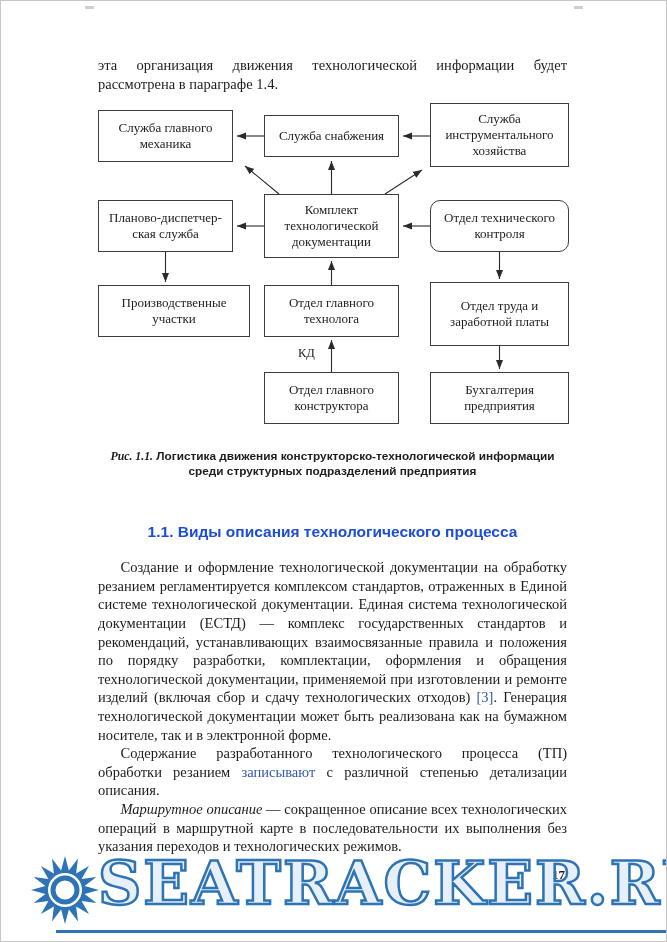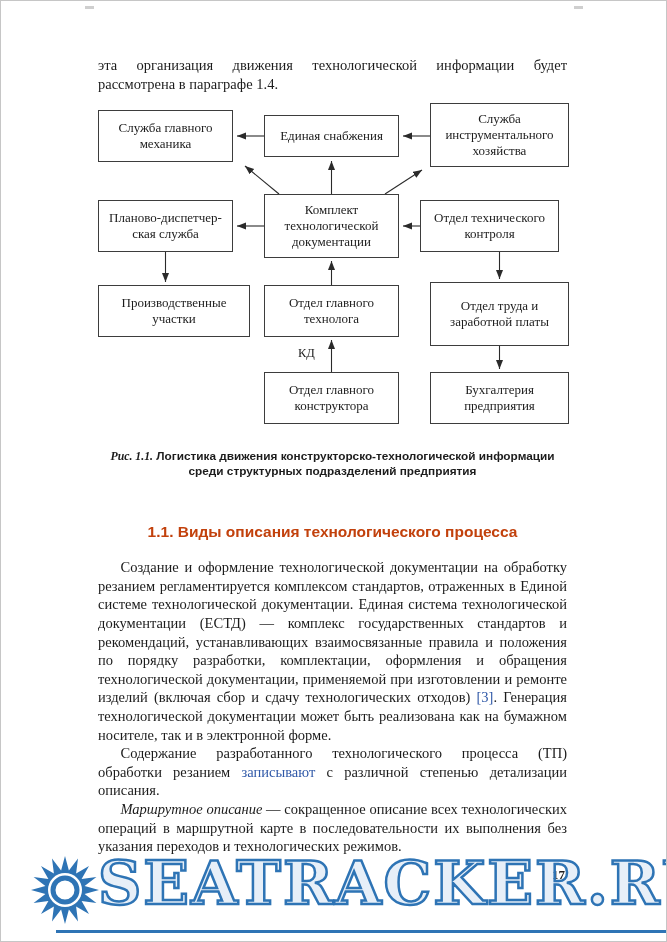--- a/index.html
+++ b/index.html
@@ -47,21 +47,21 @@
     font-size:11.8px;line-height:15px;
     font-family:"Liberation Sans","DejaVu Sans",sans-serif;
     font-weight:bold;
   }
   .caption .cap-label{font-family:"Liberation Serif",serif;font-style:italic;font-weight:bold;}
   .heading{
     margin:44px 0 17px 0;
     text-align:center;
     font-family:"Liberation Sans","DejaVu Sans",sans-serif;
     font-size:15.5px;font-weight:bold;
-    color:#c2410c;
+    color:#1d4ed8;
   }
   .body-p{
     margin:0;
     font-size:14.5px;line-height:18.6px;
     text-align:justify;
   }
   .body-p.indent{text-indent:1.55em;}
   .seg-link{color:#3059a8;}
   .seg-italic{font-style:italic;}
   .pageno{
@@ -116,25 +116,25 @@
         <line x1="287" y1="91" x2="324" y2="67" marker-end="url(#ah)"></line>
         <line x1="67.5" y1="149" x2="67.5" y2="179" marker-end="url(#ah)"></line>
         <line x1="233.5" y1="182" x2="233.5" y2="158" marker-end="url(#ah)"></line>
         <line x1="401.5" y1="149" x2="401.5" y2="176" marker-end="url(#ah)"></line>
         <line x1="233.5" y1="269" x2="233.5" y2="237" marker-end="url(#ah)"></line>
         <line x1="401.5" y1="243" x2="401.5" y2="266" marker-end="url(#ah)"></line>
       </g>
     </svg>
 
     <div class="dbox" style="left:0;top:7px;width:135px;height:52px;">Служба главного механика</div>
-    <div class="dbox" style="left:166px;top:12px;width:135px;height:42px;">Единая снабжения</div>
+    <div class="dbox" style="left:166px;top:12px;width:135px;height:42px;">Служба снабжения</div>
     <div class="dbox" style="left:332px;top:0;width:139px;height:64px;">Служба инструментального хозяйства</div>
     <div class="dbox" style="left:0;top:97px;width:135px;height:52px;">Планово-диспетчер-ская служба</div>
     <div class="dbox" style="left:166px;top:91px;width:135px;height:64px;">Комплект технологической документации</div>
-    <div class="dbox" style="left:322px;top:97px;width:139px;height:52px;">Отдел технического контроля</div>
+    <div class="dbox" style="left:332px;top:97px;width:139px;height:52px;border-radius:10px;">Отдел технического контроля</div>
     <div class="dbox" style="left:0;top:182px;width:152px;height:52px;">Производственные участки</div>
     <div class="dbox" style="left:166px;top:182px;width:135px;height:52px;">Отдел главного технолога</div>
     <div class="dbox" style="left:332px;top:179px;width:139px;height:64px;">Отдел труда и заработной платы</div>
     <div class="dbox" style="left:166px;top:269px;width:135px;height:52px;">Отдел главного конструктора</div>
     <div class="dbox" style="left:332px;top:269px;width:139px;height:52px;">Бухгалтерия предприятия</div>
 
     <span class="kd-label">КД</span>
   </div>
 
   <p class="caption"><span class="cap-label">Рис. 1.1.</span> <span>Логистика движения конструкторско-технологической информации среди структурных подразделений предприятия</span></p>

